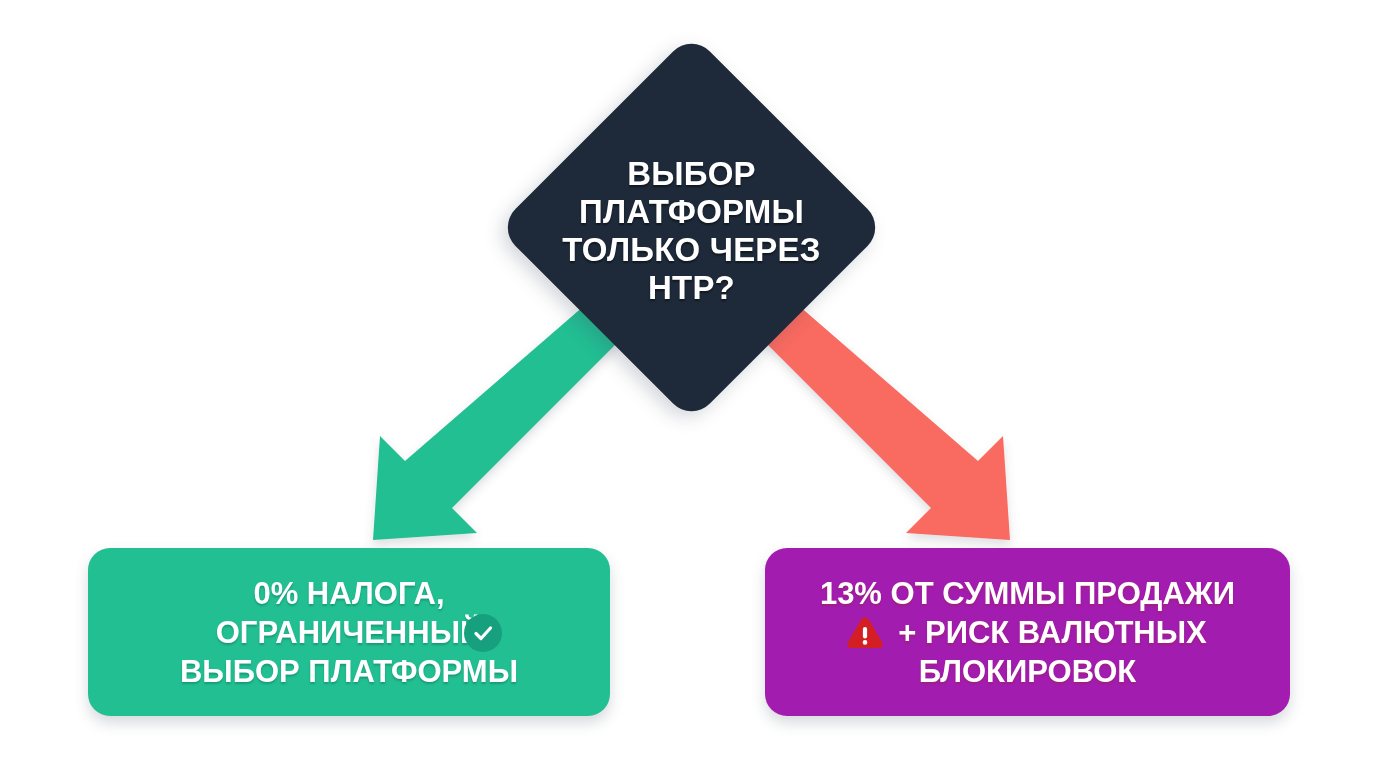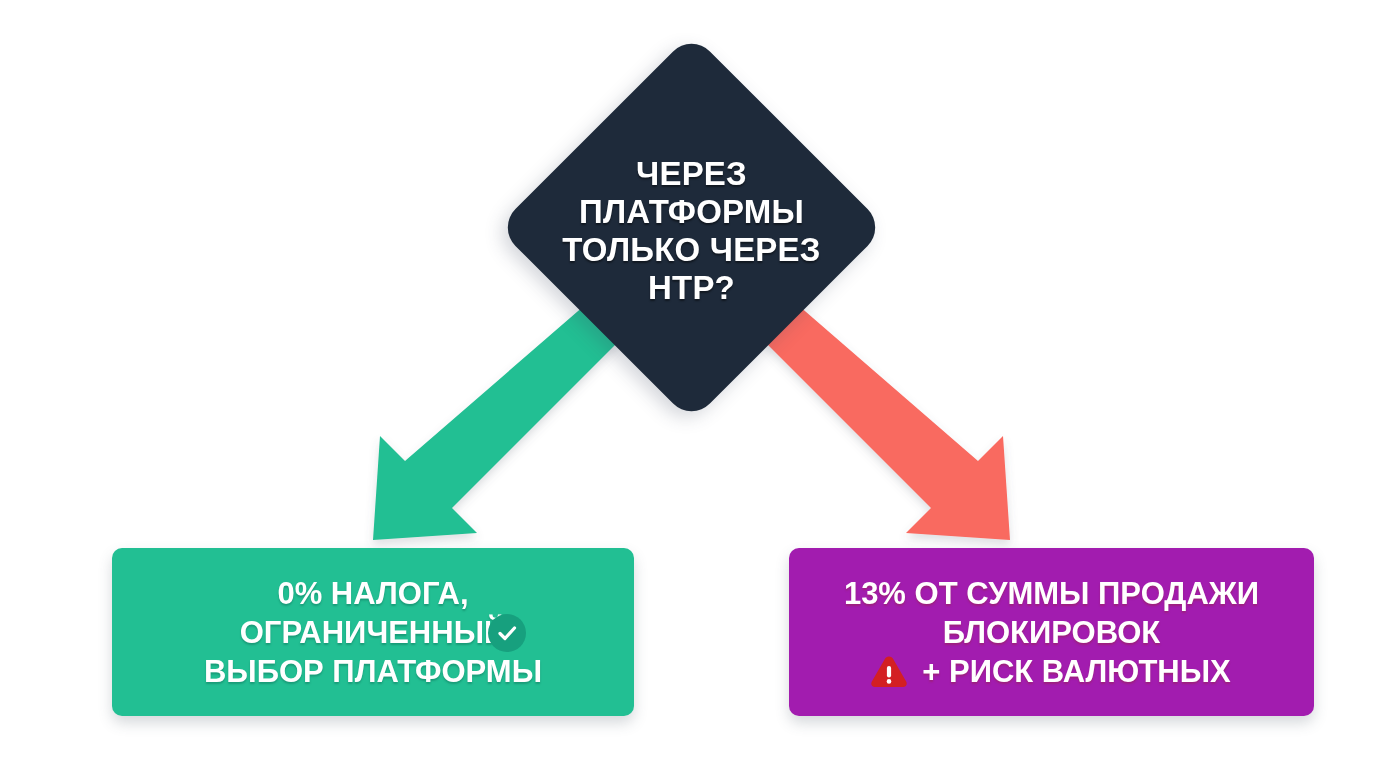--- a/index.html
+++ b/index.html
@@ -70,26 +70,25 @@
     font-weight: bold;
     letter-spacing: 0.2px;
     text-align: center;
     white-space: nowrap;
     text-shadow: 0 2px 2px rgba(0, 0, 0, 0.45);
   }
 
   
   .outcome {
     position: absolute;
-    border-radius: 10px;
+    border-radius: 22px;
     display: flex;
     align-items: center;
     justify-content: center;
     box-sizing: border-box;
-    margin-left: 24px;
   }
   .outcome .lines {
     display: flex;
     flex-direction: column;
     align-items: center;
     justify-content: center;
   }
   .outcome .line {
     color: #ffffff;
     font-weight: bold;
@@ -170,21 +169,21 @@
     </g>
 
     <g filter="url(#softshadow)">
       <polygon fill="#f96a60" points="798,305 763,340 931,508 906,533 1010,540 1003,436 978,461"></polygon>
     </g>
   </svg>
 
   <div class="diamond-wrap">
     <div class="diamond-shape"></div>
     <div class="diamond-text">
-      <div class="line">ЧЕРЕЗ</div>
+      <div class="line">ВЫБОР</div>
       <div class="line">ПЛАТФОРМЫ</div>
       <div class="line">ТОЛЬКО ЧЕРЕЗ</div>
       <div class="line">НТР?</div>
     </div>
   </div>
 
   <div class="outcome" id="outcome-yes">
     <div class="lines">
       <div class="line">0% НАЛОГА,</div>
       <div class="line">ОГРАНИЧЕННЫЙ</div>
@@ -193,29 +192,29 @@
     <div class="check-badge">
       <svg width="24" height="24" viewBox="0 0 24 24" xmlns="http://www.w3.org/2000/svg">
         <path d="M5 12.5 L10 17.5 L19.5 7" fill="none" stroke="#ffffff" stroke-width="3.2" stroke-linecap="round" stroke-linejoin="round"></path>
       </svg>
     </div>
   </div>
 
   <div class="outcome" id="outcome-no">
     <div class="lines">
       <div class="line">13% ОТ СУММЫ ПРОДАЖИ</div>
-      <div class="line">БЛОКИРОВОК</div>
       <div class="line">
         <span class="warn-icon">
           <svg width="40" height="36" viewBox="0 0 40 36" xmlns="http://www.w3.org/2000/svg">
             <path d="M20 3.5 C22 3.5 23.4 4.6 24.3 6.2 L37 28.2 C38 30 38 31.6 36.9 32.7
                      C36 33.7 34.7 34 33 34 L7 34 C5.3 34 4 33.7 3.1 32.7
                      C2 31.6 2 30 3 28.2 L15.7 6.2 C16.6 4.6 18 3.5 20 3.5 Z" fill="#d31f23"></path>
             <rect x="17.9" y="13" width="4.2" height="11.5" rx="2.1" fill="#ffffff"></rect>
             <circle cx="20" cy="28.4" r="2.3" fill="#ffffff"></circle>
           </svg>
         </span>
         <span>+ РИСК ВАЛЮТНЫХ</span>
       </div>
+      <div class="line">БЛОКИРОВОК</div>
     </div>
   </div>
 
 </div>
 
 </body></html>

